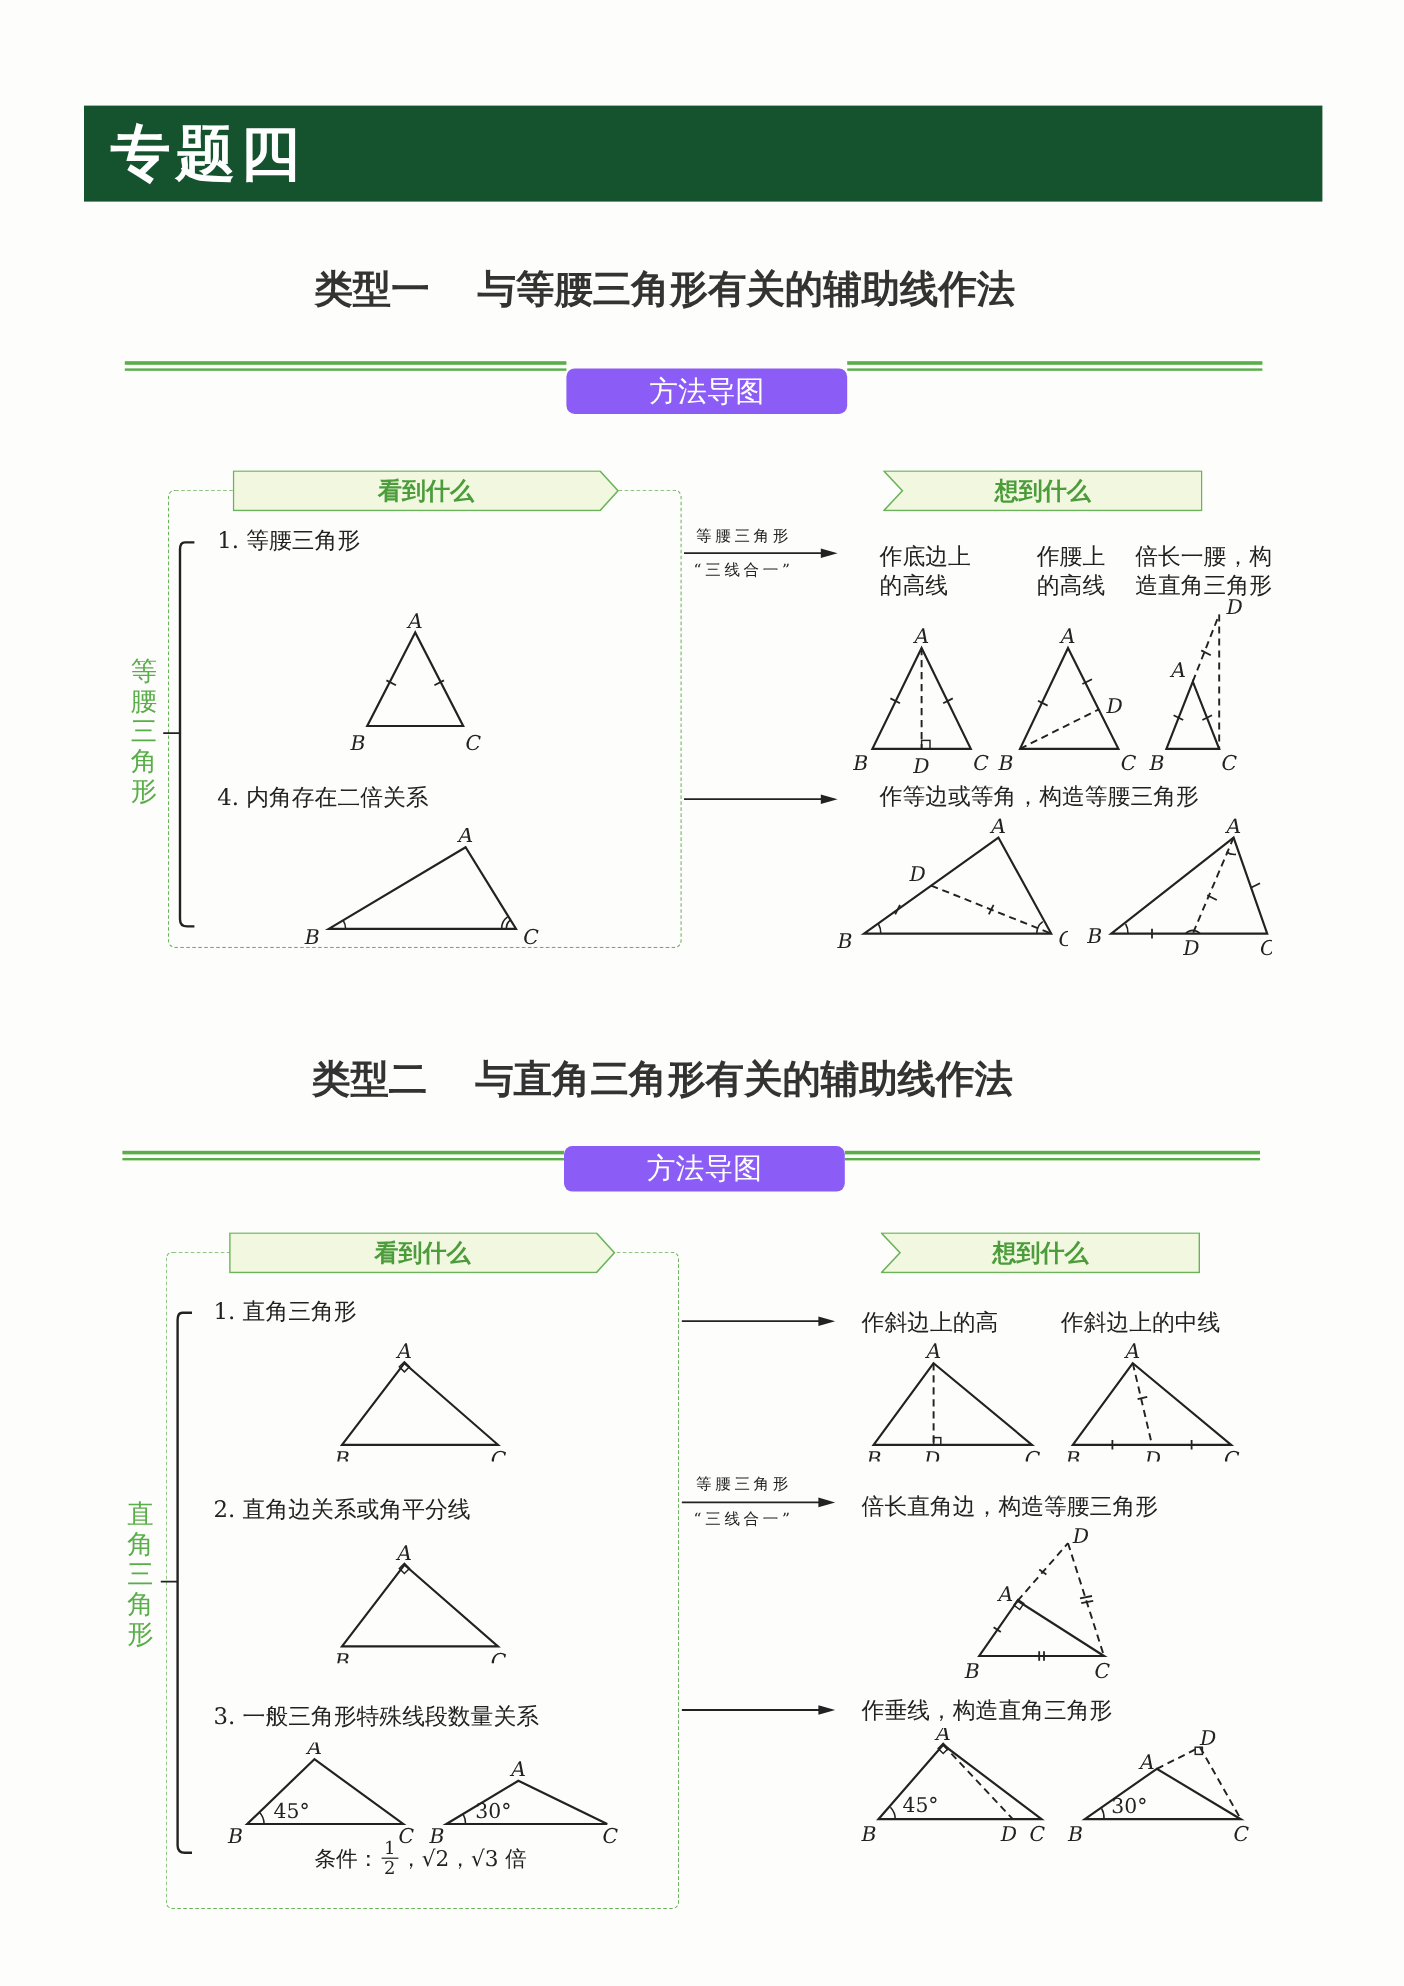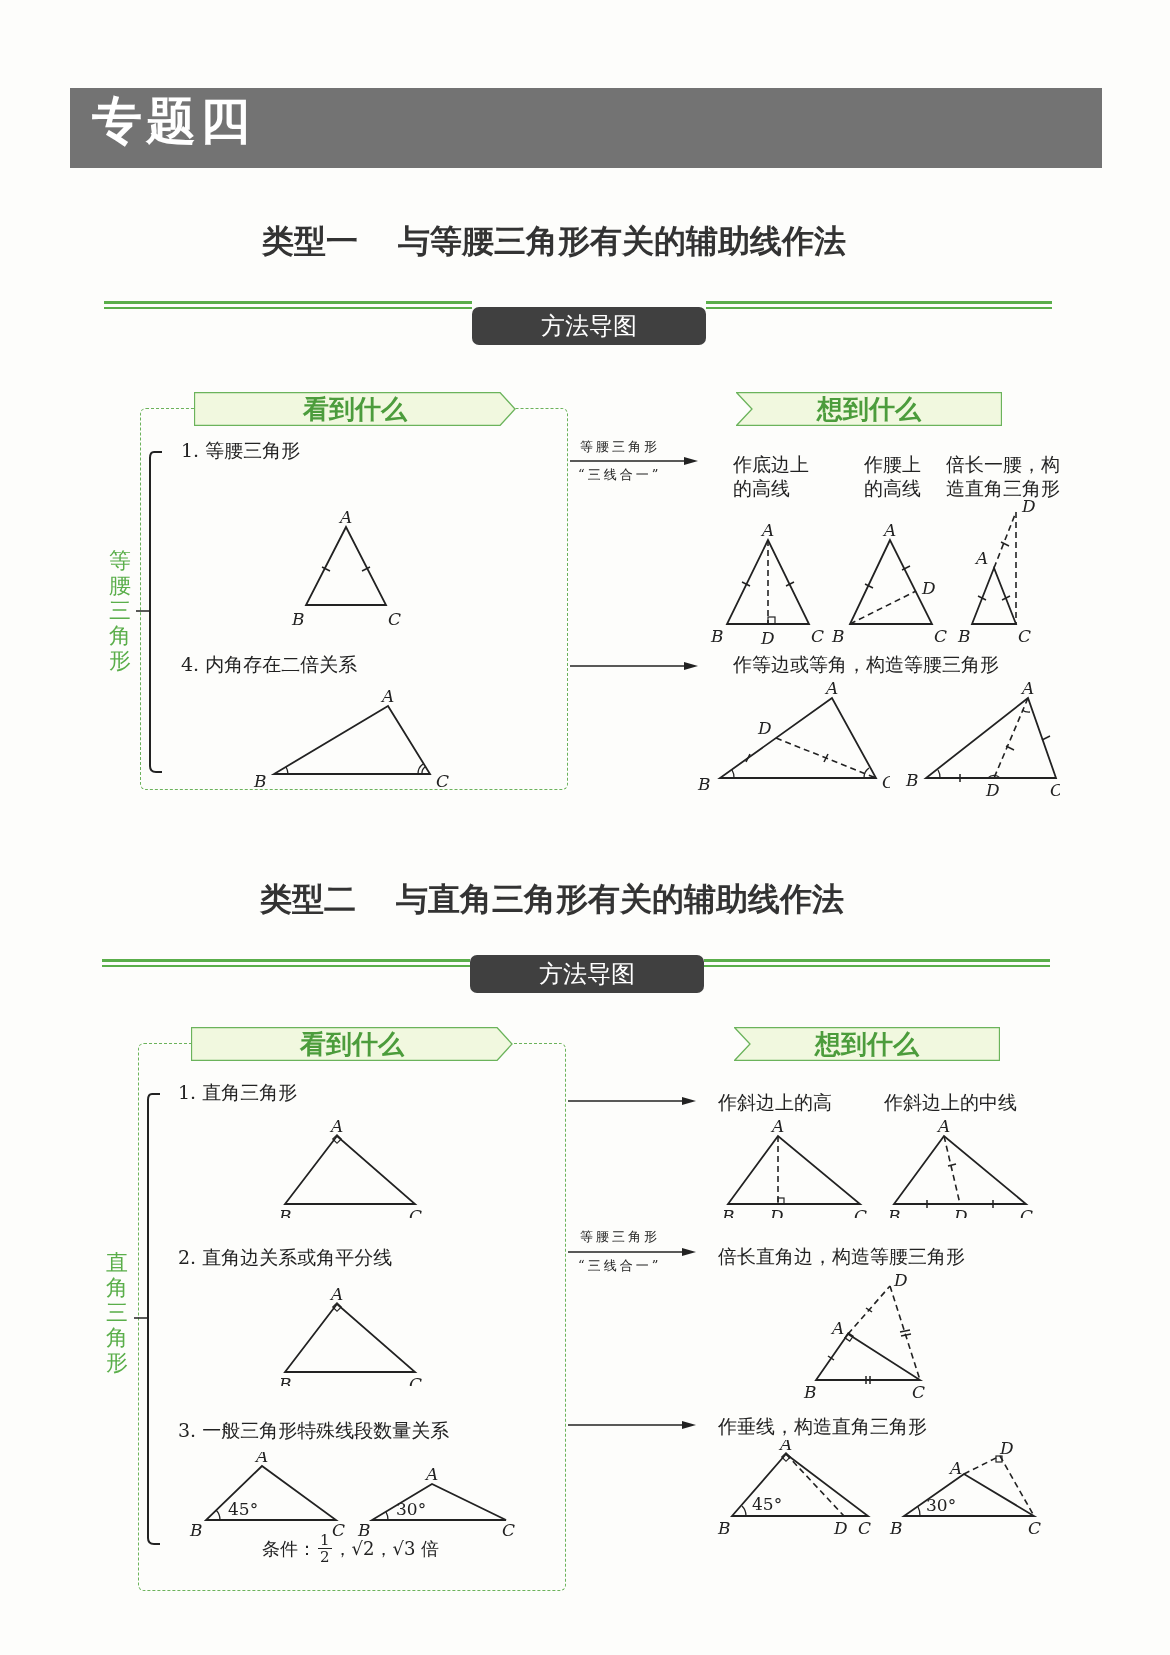--- a/index.html
+++ b/index.html
@@ -1,26 +1,26 @@
 <!DOCTYPE html>
 <html><head>
 <meta charset="utf-8">
 <style>
   html,body{margin:0;padding:0;}
   body{width:1170px;height:1655px;position:relative;background:#fdfdfb;font-family:"DejaVu Serif","Liberation Serif",serif;color:#222;overflow:hidden;}
   .abs{position:absolute;}
-  .banner{left:70px;top:88px;width:1032px;height:80px;background:#737373;color:#fff;font-family:"DejaVu Sans","Liberation Sans",sans-serif;font-weight:bold;font-size:50px;letter-spacing:4px;display:flex;white-space:nowrap;}
+  .banner{left:70px;top:88px;width:1032px;height:80px;background:#14532d;color:#fff;font-family:"DejaVu Sans","Liberation Sans",sans-serif;font-weight:bold;font-size:50px;letter-spacing:4px;display:flex;align-items:center;white-space:nowrap;}
   .banner .t1{margin-left:22px;}
   .banner .t2{margin-left:58px;}
   .type-title{font-family:"DejaVu Serif","Liberation Serif",serif;font-weight:bold;font-size:32px;color:#333;white-space:nowrap;}
   .type-title .gap{display:inline-block;width:40px;}
   .rule{height:8px;border-top:3px solid #5aae4a;border-bottom:2px solid #5aae4a;box-sizing:border-box;}
-  .method-tag{background:#404040;color:#fff;font-family:"DejaVu Sans","Liberation Sans",sans-serif;font-size:24px;border-radius:7px;text-align:center;line-height:38px;height:38px;}
+  .method-tag{background:#8b5cf6;color:#fff;font-family:"DejaVu Sans","Liberation Sans",sans-serif;font-size:24px;border-radius:7px;text-align:center;line-height:38px;height:38px;}
   .dashbox{border:1.5px dashed #6bb35b;border-radius:6px;box-sizing:border-box;}
-  .pill{height:34px;font-family:"DejaVu Sans","Liberation Sans",sans-serif;font-weight:bold;font-size:26px;color:#4c9c3c;text-align:center;line-height:34px;}
+  .pill{height:34px;font-family:"DejaVu Sans","Liberation Sans",sans-serif;font-weight:bold;font-size:20px;color:#4c9c3c;text-align:center;line-height:34px;}
   .pill svg{position:absolute;left:0;top:0;}
   .pill span{position:relative;}
   .side-label{font-family:"DejaVu Sans","Liberation Sans",sans-serif;font-size:22px;color:#5aae4a;width:26px;line-height:25px;text-align:center;}
   .item{font-size:19px;white-space:nowrap;color:#222;}
   .cap{font-size:19px;white-space:nowrap;color:#222;line-height:24px;}
   .arrow-label{font-size:13px;white-space:nowrap;letter-spacing:3px;color:#222;}
   svg text{font-family:"DejaVu Serif","Liberation Serif",serif;font-style:italic;font-size:17px;fill:#222;}
   svg .deg{font-style:normal;font-size:17px;}
   .cond{font-size:18px;white-space:nowrap;}
 </style>

